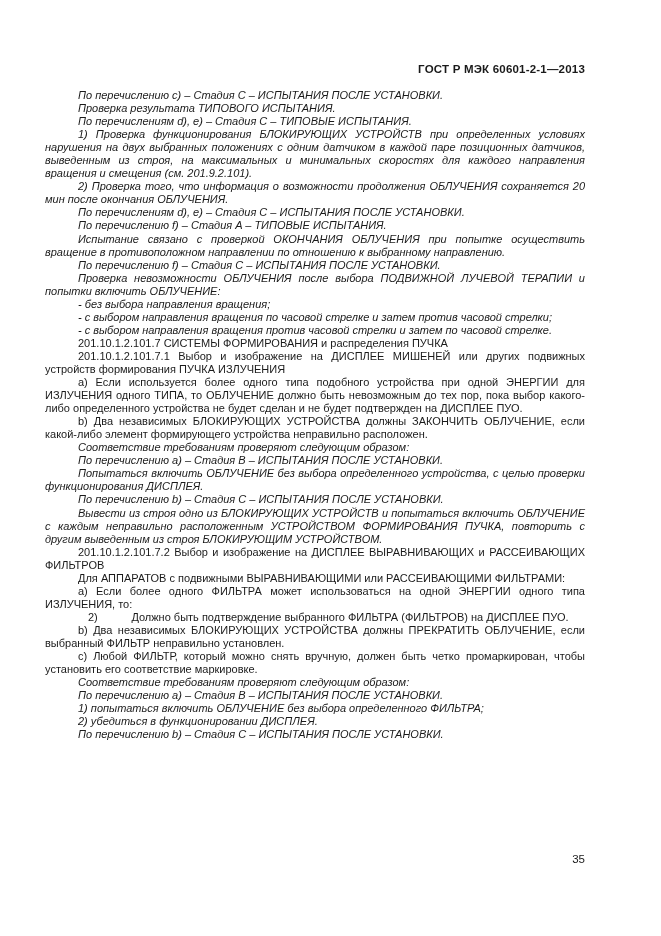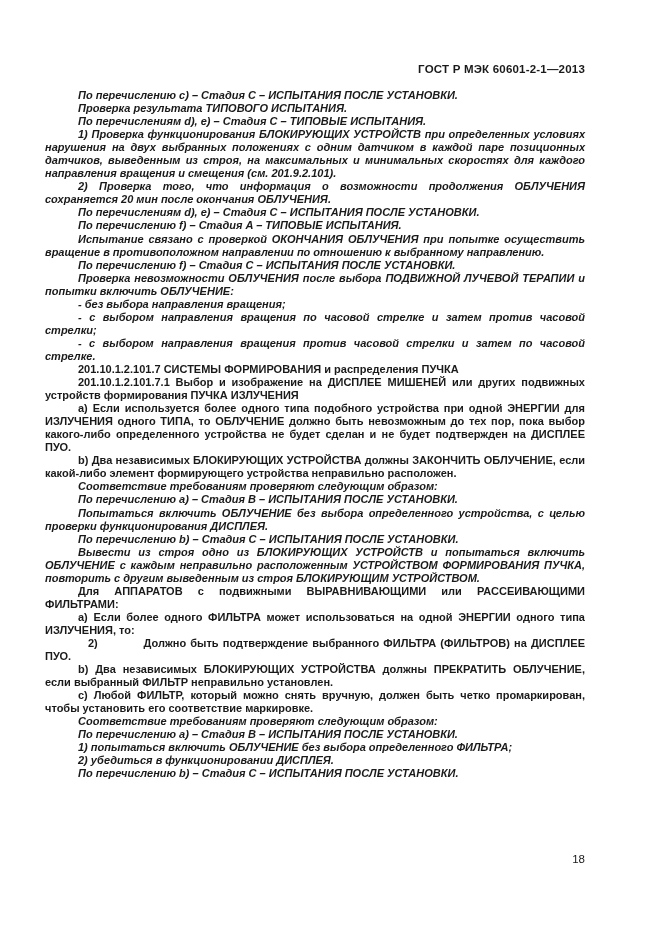--- a/index.html
+++ b/index.html
@@ -9,21 +9,21 @@
     color:#1a1a1a;
     -webkit-font-smoothing:antialiased;
   }
   .sheet{position:absolute;left:0;top:0;width:661px;height:936px;background:#ffffff;padding-left:15px;}
   .header{
     position:absolute;top:63px;left:45px;width:540px;
     text-align:right;font-weight:bold;font-size:11.5px;letter-spacing:0.2px;
   }
   .content{
     position:absolute;top:89px;left:45px;width:540px;
-    font-size:11px;line-height:13.05px;text-align:justify;font-weight:bold;
+    font-size:11px;line-height:13.05px;text-align:justify;
   }
   .content p{margin:0;padding:0;text-indent:33px;}
   .content p.it{font-style:italic;}
   .content p.deep{text-indent:43px;}
   .pagenum{
     position:absolute;top:853px;left:45px;width:540px;
     text-align:right;font-size:11.5px;
   }
 </style>
 </head>
@@ -49,27 +49,28 @@
     <p class="it">- с выбором направления вращения против часовой стрелки и затем по часовой стрелке.</p>
     <p>201.10.1.2.101.7 СИСТЕМЫ ФОРМИРОВАНИЯ и распределения ПУЧКА</p>
     <p>201.10.1.2.101.7.1 Выбор и изображение на ДИСПЛЕЕ МИШЕНЕЙ или других подвижных устройств формирования ПУЧКА ИЗЛУЧЕНИЯ</p>
     <p>a) Если используется более одного типа подобного устройства при одной ЭНЕРГИИ для ИЗЛУЧЕНИЯ одного ТИПА, то ОБЛУЧЕНИЕ должно быть невозможным до тех пор, пока выбор какого-либо определенного устройства не будет сделан и не будет подтвержден на ДИСПЛЕЕ ПУО.</p>
     <p>b) Два независимых БЛОКИРУЮЩИХ УСТРОЙСТВА должны ЗАКОНЧИТЬ ОБЛУЧЕНИЕ, если какой-либо элемент формирующего устройства неправильно расположен.</p>
     <p class="it">Соответствие требованиям проверяют следующим образом:</p>
     <p class="it">По перечислению a) – Стадия B – ИСПЫТАНИЯ ПОСЛЕ УСТАНОВКИ.</p>
     <p class="it">Попытаться включить ОБЛУЧЕНИЕ без выбора определенного устройства, с целью проверки функционирования ДИСПЛЕЯ.</p>
     <p class="it">По перечислению b) – Стадия C – ИСПЫТАНИЯ ПОСЛЕ УСТАНОВКИ.</p>
     <p class="it">Вывести из строя одно из БЛОКИРУЮЩИХ УСТРОЙСТВ и попытаться включить ОБЛУЧЕНИЕ с каждым неправильно расположенным УСТРОЙСТВОМ ФОРМИРОВАНИЯ ПУЧКА, повторить с другим выведенным из строя БЛОКИРУЮЩИМ УСТРОЙСТВОМ.</p>
+    <p>201.10.1.2.101.7.2 Выбор и изображение на ДИСПЛЕЕ ВЫРАВНИВАЮЩИХ и РАССЕИВАЮЩИХ ФИЛЬТРОВ</p>
     <p>Для АППАРАТОВ с подвижными ВЫРАВНИВАЮЩИМИ или РАССЕИВАЮЩИМИ ФИЛЬТРАМИ:</p>
     <p>a) Если более одного ФИЛЬТРА может использоваться на одной ЭНЕРГИИ одного типа ИЗЛУЧЕНИЯ, то:</p>
     <p class="deep">2)&nbsp;&nbsp;&nbsp;&nbsp;&nbsp;&nbsp;&nbsp;&nbsp;&nbsp;&nbsp; Должно быть подтверждение выбранного ФИЛЬТРА (ФИЛЬТРОВ) на ДИСПЛЕЕ ПУО.</p>
     <p>b) Два независимых БЛОКИРУЮЩИХ УСТРОЙСТВА должны ПРЕКРАТИТЬ ОБЛУЧЕНИЕ, если выбранный ФИЛЬТР неправильно установлен.</p>
     <p>c) Любой ФИЛЬТР, который можно снять вручную, должен быть четко промаркирован, чтобы установить его соответствие маркировке.</p>
     <p class="it">Соответствие требованиям проверяют следующим образом:</p>
     <p class="it">По перечислению a) – Стадия B – ИСПЫТАНИЯ ПОСЛЕ УСТАНОВКИ.</p>
     <p class="it">1) попытаться включить ОБЛУЧЕНИЕ без выбора определенного ФИЛЬТРА;</p>
     <p class="it">2) убедиться в функционировании ДИСПЛЕЯ.</p>
     <p class="it">По перечислению b) – Стадия C – ИСПЫТАНИЯ ПОСЛЕ УСТАНОВКИ.</p>
   </div>
 
-  <div class="pagenum">18</div>
+  <div class="pagenum">35</div>
 
 </div>
 
 </body></html>

